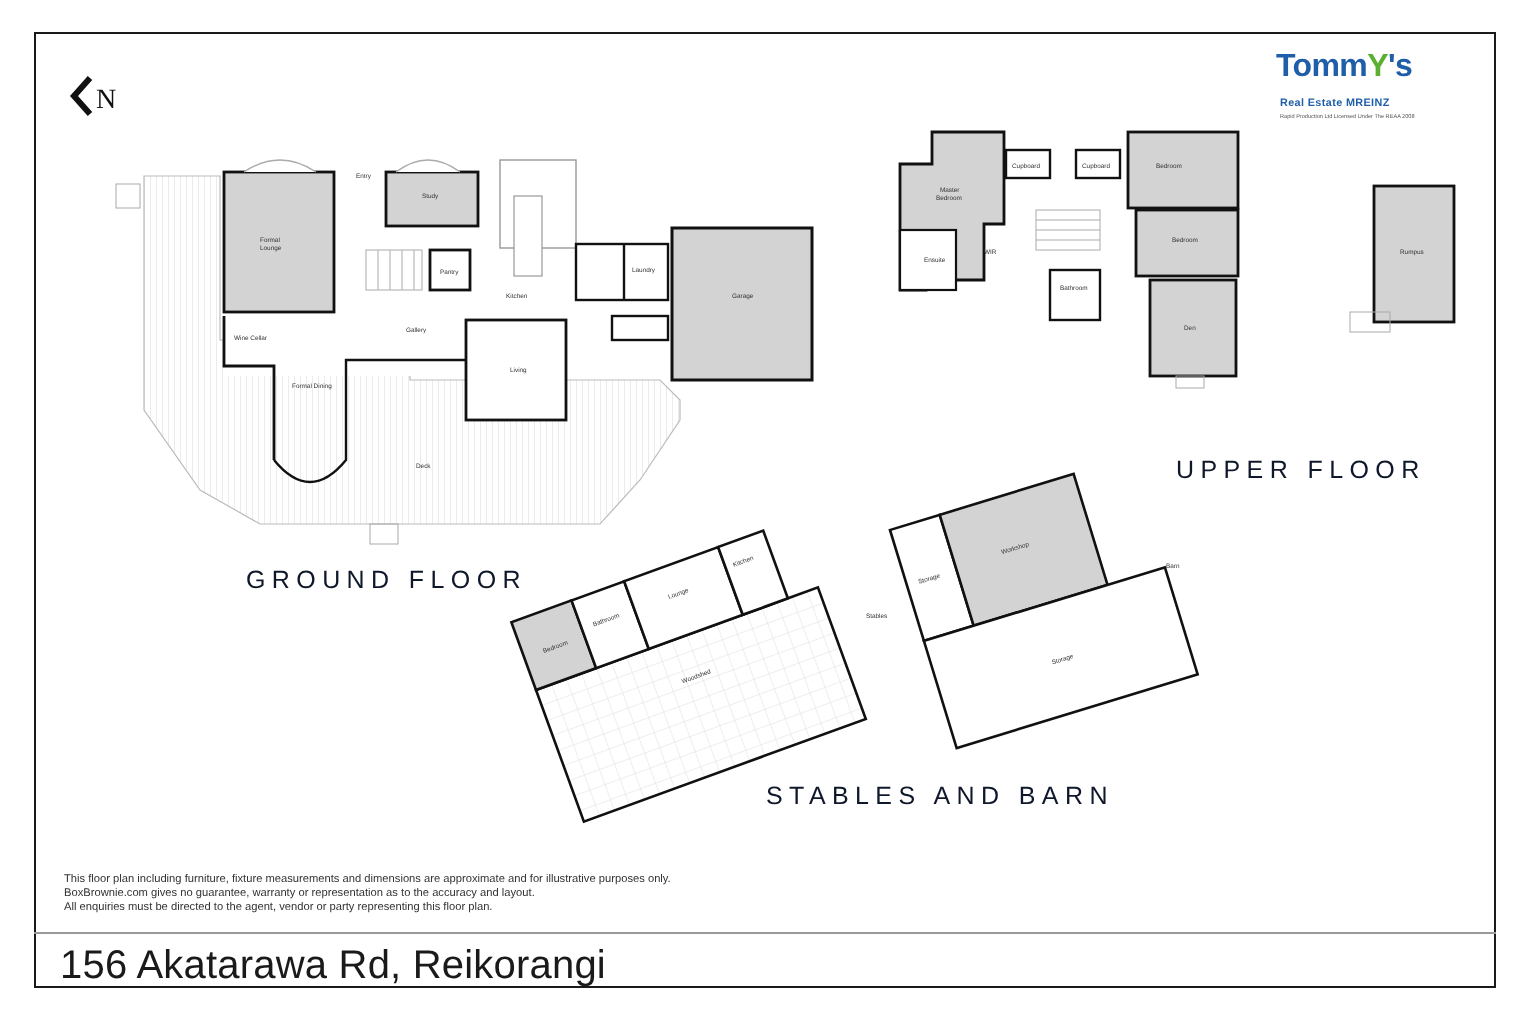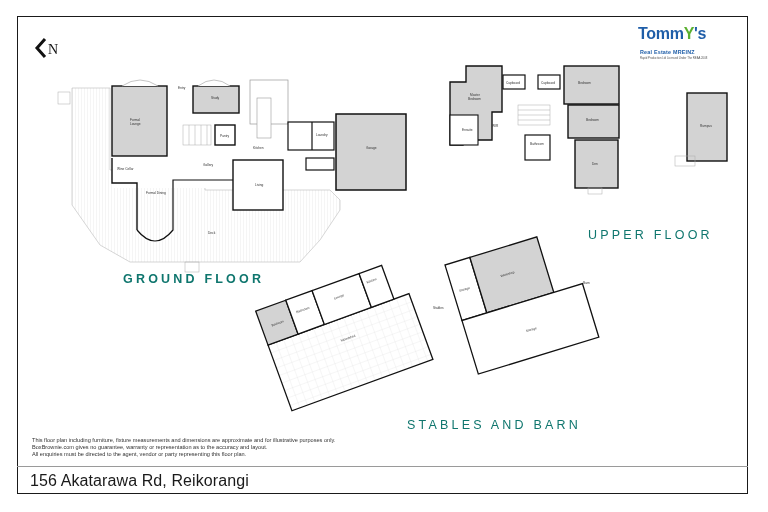--- a/index.html
+++ b/index.html
@@ -1,21 +1,21 @@
 <!DOCTYPE html>
 <html><head>
 <meta charset="utf-8">
 <style>
   html, body { margin: 0; padding: 0; background: #ffffff; }
   body { width: 768px; height: 512px; position: relative; overflow: hidden; font-family: "Liberation Sans", sans-serif; }
   .frame { position: absolute; left: 17px; top: 16px; width: 731px; height: 478px; border: 1.5px solid #1a1a1a; box-sizing: border-box; background: #fff; }
   .footer-divider { position: absolute; left: 17px; top: 466px; width: 731px; height: 0; border-top: 1px solid #9a9a9a; }
-  .address { position: absolute; left: 30px; top: 472px; font-size: 16px; color: #1a1a1a; letter-spacing: 0.1px; }
+  .address { position: absolute; left: 30px; top: 472px; font-size: 20px; color: #1a1a1a; letter-spacing: 0.1px; }
   .disclaimer { position: absolute; left: 32px; top: 437px; font-size: 5.6px; line-height: 7.2px; color: #333; }
-  .floor-label { position: absolute; font-size: 12.5px; letter-spacing: 3.2px; color: #0f766e; }
+  .floor-label { position: absolute; font-size: 12.5px; letter-spacing: 3.2px; color: #0f172a; }
   .logo { position: absolute; left: 636px; top: 27px; width: 110px; height: 34px; }
   .logo-word { position: absolute; left: 2px; top: -2px; font-size: 16px; font-weight: bold; color: #1f5ea8; letter-spacing: -0.3px; }
   .logo-y { color: #5ab030; }
   .logo-sub { position: absolute; left: 4px; top: 22px; font-size: 5.4px; font-weight: bold; color: #1f5ea8; letter-spacing: 0.2px; }
   .logo-tag { position: absolute; left: 4px; top: 29px; font-size: 2.8px; color: #555; }
   .compass { position: absolute; left: 34px; top: 36px; width: 34px; height: 26px; }
   svg.plan { position: absolute; left: 0; top: 0; }
   .room-label { font-family: "Liberation Sans", sans-serif; font-size: 3.2px; fill: #333; }
 </style>
 </head>
@@ -154,23 +154,23 @@
       <rect x="26" y="0" width="70" height="58" fill="#d3d3d3" stroke="#111" stroke-width="1.3"></rect>
       <rect x="0" y="58" width="126" height="56" fill="#fff" stroke="#111" stroke-width="1.3"></rect>
       <text class="room-label" x="6" y="30">Storage</text>
       <text class="room-label" x="50" y="28">Workshop</text>
       <text class="room-label" x="58" y="88">Storage</text>
     </g>
     <text class="room-label" x="583" y="284">Barn</text>
   </g>
 </svg>
 
-<div class="floor-label" style="left:123px; top:272px;font-weight:bold;">GROUND FLOOR</div>
+<div class="floor-label" style="left:123px; top:283px;">GROUND FLOOR</div>
 <div class="floor-label" style="left:588px; top:228px;">UPPER FLOOR</div>
-<div class="floor-label" style="left:383px; top:418px;margin-left:24px;">STABLES AND BARN</div>
+<div class="floor-label" style="left:383px; top:391px;">STABLES AND BARN</div>
 
 <div class="disclaimer">
   <div>This floor plan including furniture, fixture measurements and dimensions are approximate and for illustrative purposes only.</div>
   <div>BoxBrownie.com gives no guarantee, warranty or representation as to the accuracy and layout.</div>
   <div>All enquiries must be directed to the agent, vendor or party representing this floor plan.</div>
 </div>
 
 <div class="footer-divider"></div>
 <div class="address">156 Akatarawa Rd, Reikorangi</div>
 

